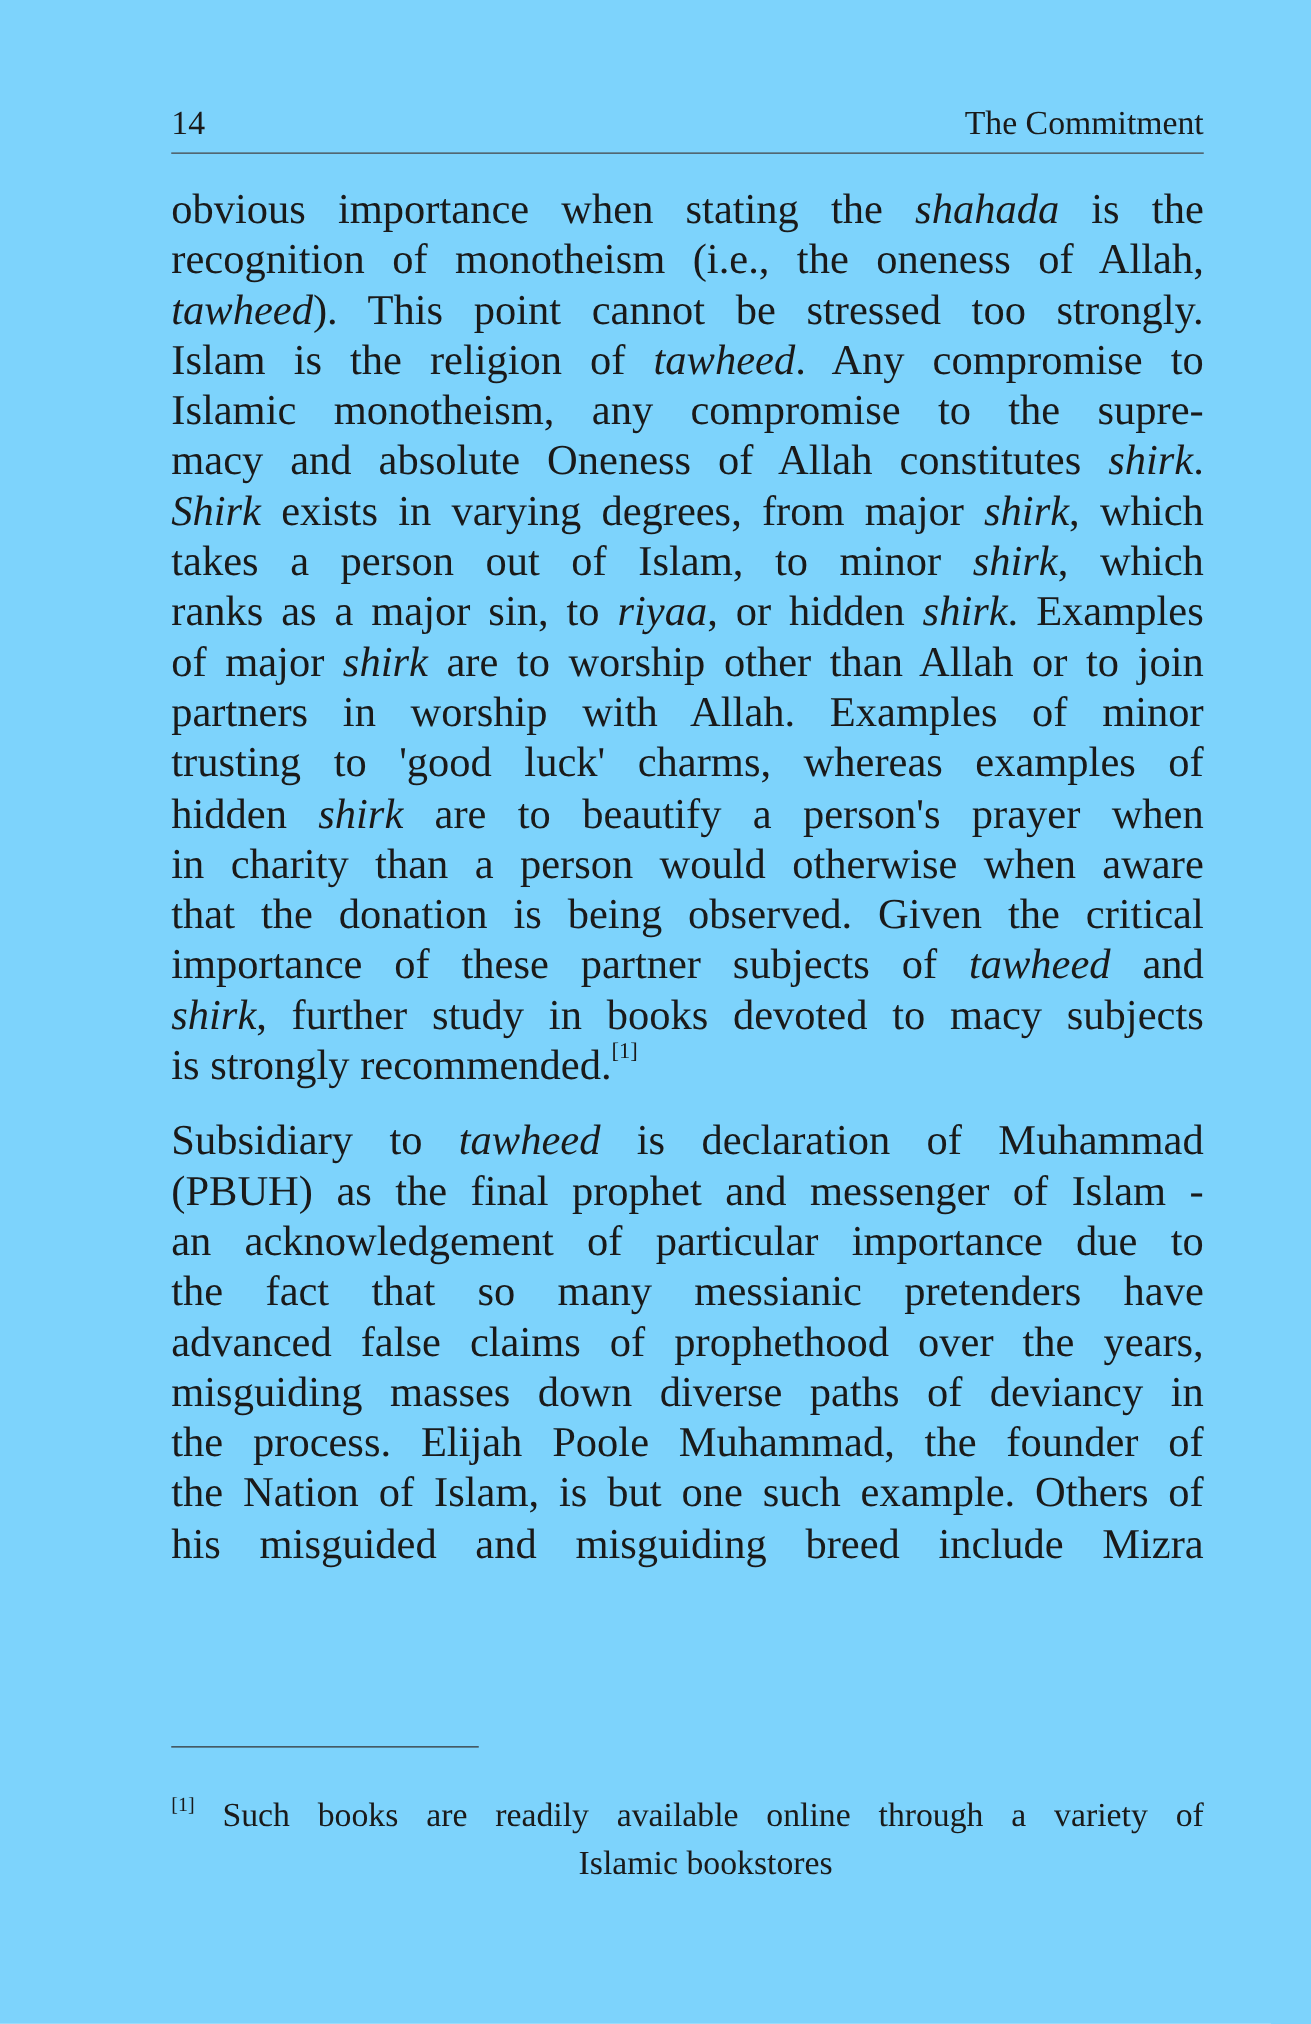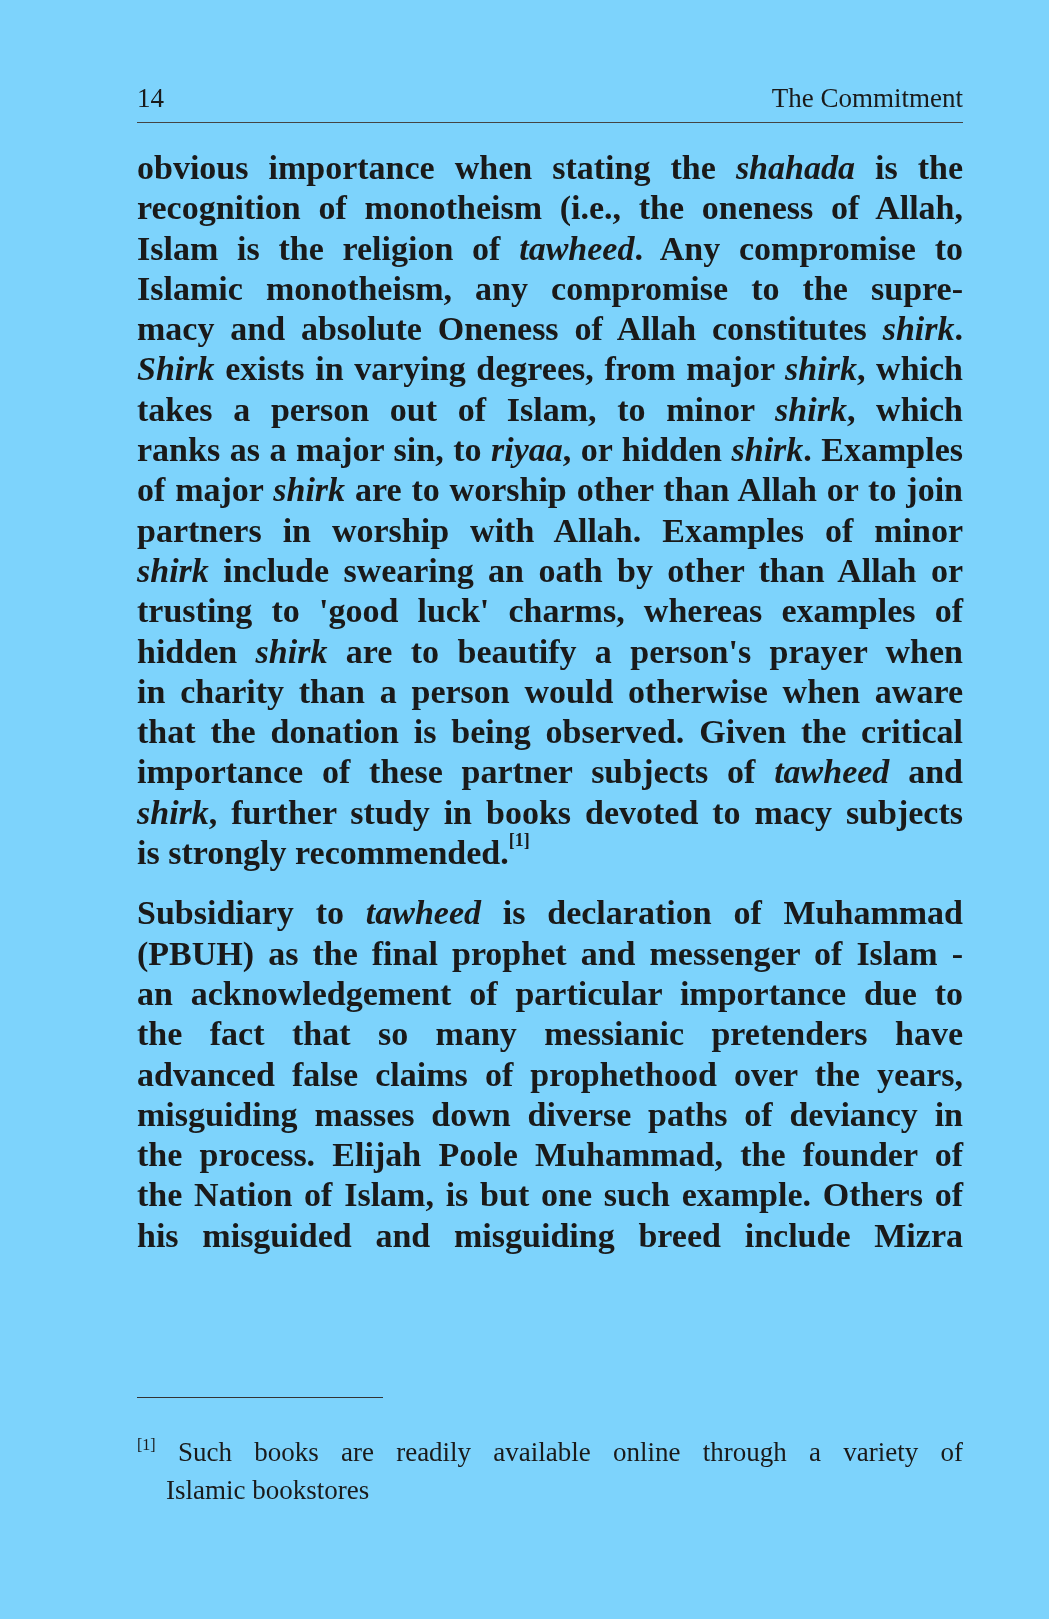--- a/index.html
+++ b/index.html
@@ -47,21 +47,20 @@
       top: 122px;
       width: 826px;
       height: 0;
       border-top: 1.5px solid #444;
     }
     .body-text {
       position: absolute;
       left: 137px;
       top: 148px;
       width: 826px;
-      font-weight: bold;
     }
     .line {
       display: block;
       height: 40.3px;
       line-height: 40.3px;
       font-size: 34px;
       text-align: justify;
       text-align-last: justify;
       white-space: nowrap;
       overflow: visible;
@@ -93,21 +92,21 @@
       width: 826px;
       font-size: 27px;
     }
     .fn-line {
       display: block;
       height: 38px;
       line-height: 38px;
       white-space: nowrap;
     }
     .fn-line.first { text-align: justify; text-align-last: justify; margin-top: 28px; }
-    .fn-line.indent { padding-left: 29px; }
+    .fn-line.indent { padding-left: 29px; text-align: center; }
     sup.fnmark {
       font-size: 16px;
       vertical-align: top;
       line-height: 16px;
       position: relative;
       top: 4px;
     }
   </style>
 </head>
 <body>
@@ -116,29 +115,29 @@
   <div class="running-head">
     <span class="page-number">14</span>
     <span class="running-title">The Commitment</span>
   </div>
   <div class="head-rule"></div>
 
   <div class="body-text" id="body-text">
       <div>
         <span class="line"><span>obvious importance when stating the </span><i>shahada</i><span> is the</span></span>
         <span class="line"><span>recognition of monotheism (i.e., the oneness of Allah,</span></span>
+        <span class="line"><i>tawheed</i><span>). This point cannot be stressed too strongly.</span></span>
         <span class="line"><span>Islam is the religion of </span><i>tawheed</i><span>. Any compromise to</span></span>
         <span class="line"><span>Islamic monotheism, any compromise to the supre-</span></span>
         <span class="line"><span>macy and absolute Oneness of Allah constitutes </span><i>shirk</i><span>.</span></span>
         <span class="line"><i>Shirk</i><span> exists in varying degrees, from major </span><i>shirk</i><span>, which</span></span>
         <span class="line"><span>takes a person out of Islam, to minor </span><i>shirk</i><span>, which</span></span>
         <span class="line"><span>ranks as a major sin, to </span><i>riyaa</i><span>, or hidden </span><i>shirk</i><span>. Examples</span></span>
         <span class="line"><span>of major </span><i>shirk</i><span> are to worship other than Allah or to join</span></span>
         <span class="line"><span>partners in worship with Allah. Examples of minor</span></span>
-        <span class="line"><i>shirk</i><span> include swearing an oath by other than Allah or</span></span>
         <span class="line"><span>trusting to 'good luck' charms, whereas examples of</span></span>
         <span class="line"><span>hidden </span><i>shirk</i><span> are to beautify a person's prayer when</span></span>
         <span class="line"><span>in charity than a person would otherwise when aware</span></span>
         <span class="line"><span>that the donation is being observed. Given the critical</span></span>
         <span class="line"><span>importance of these partner subjects of </span><i>tawheed</i><span> and</span></span>
         <span class="line"><i>shirk</i><span>, further study in books devoted to macy subjects</span></span>
         <span class="line last"><span>is strongly recommended.</span><sup class="fnref">[1]</sup></span>
       </div>
       <div class="para-gap"></div>
       <div>

